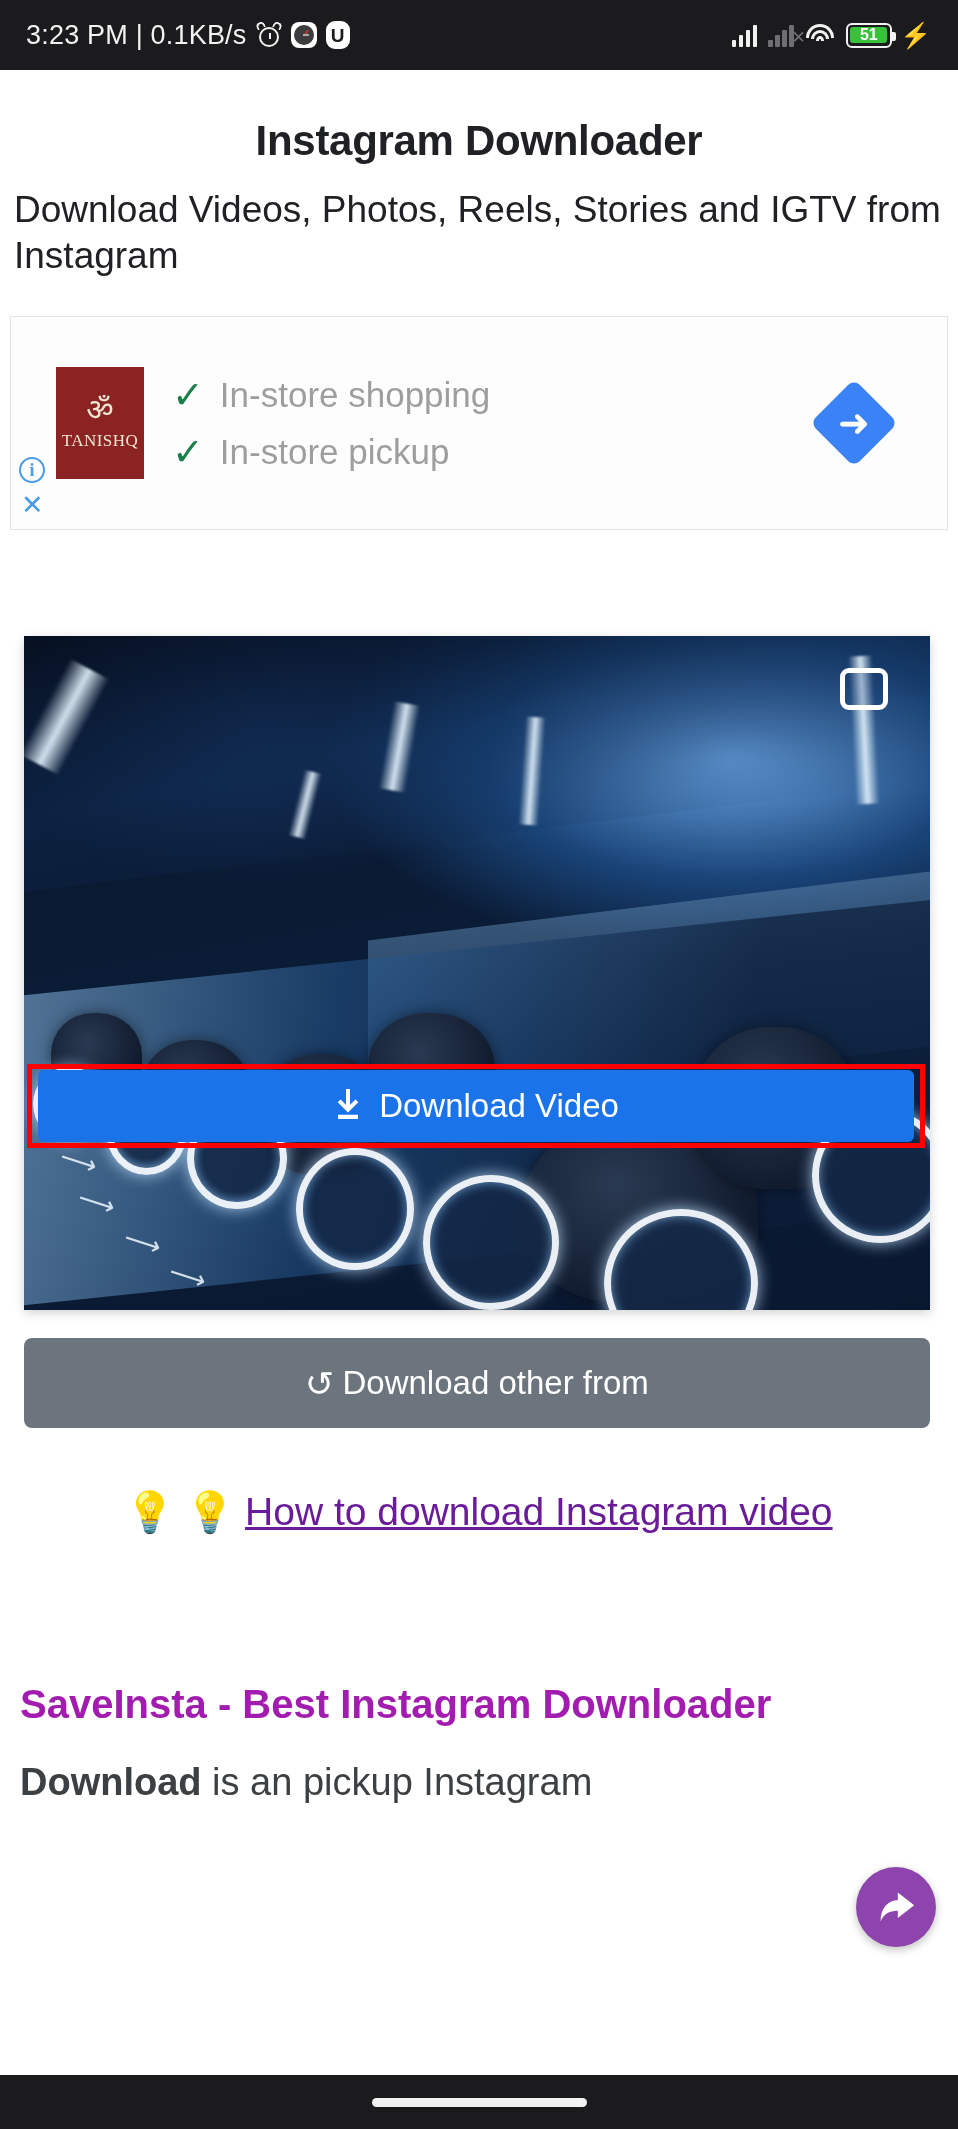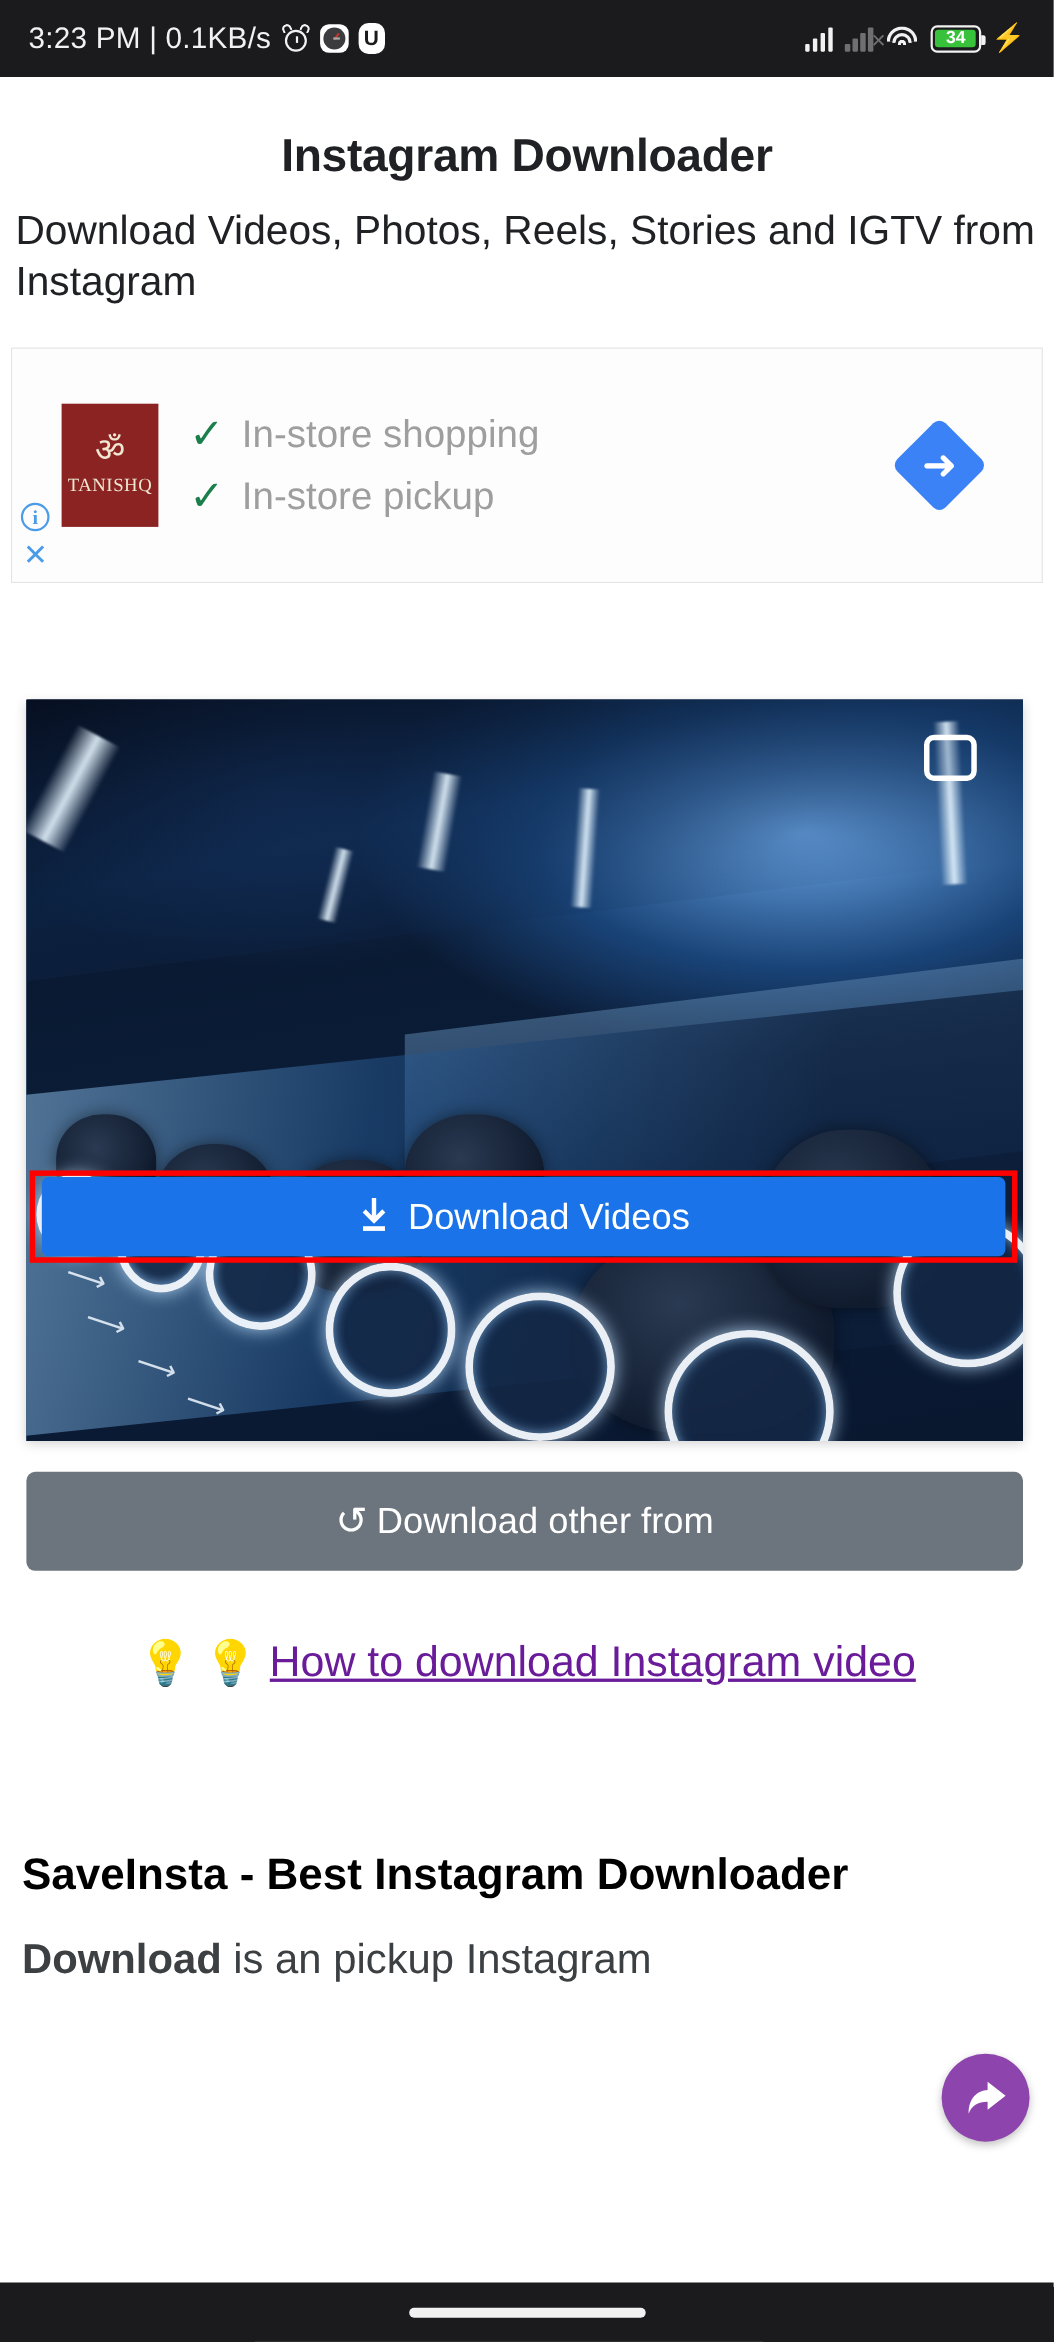--- a/index.html
+++ b/index.html
@@ -235,21 +235,21 @@
   .fab{
     position:absolute; right:22px; top:1797px; width:80px;height:80px;
     border-radius:50%; background:#8e44ad;
     display:flex;align-items:center;justify-content:center;
     box-shadow:0 3px 8px rgba(0,0,0,.25); z-index:8; cursor:pointer;
   }
   .fab svg{ display:block; }
 
   .h3{
     position:absolute; left:20px; top:1612px; width:918px;
-    font-size:40px; font-weight:700; color:#000000;
+    font-size:40px; font-weight:700; color:#a21caf;
   }
   .para{
     position:absolute; left:20px; top:1688px; width:918px;
     font-size:38px; color:#3c4043; line-height:1.3;
   }
   .para b{ font-weight:700; }
 
   
   .navbar{
     position:absolute; left:0; bottom:0; width:958px; height:54px;
@@ -289,21 +289,21 @@
         </span>
       <span class="xm">✕</span>
     </span>
     <span class="ic-wifi">
         <i></i>
         <i></i>
         <i></i>
       </span>
     <span class="ic-batt">
       <span class="fill">
-          <span class="pct">34</span>
+          <span class="pct">51</span>
         </span>
     </span>
     <span class="ic-bolt">⚡</span>
   </div>
 </div>
 
 <div class="page">
 
   <div class="h1">Instagram Downloader</div>
   <div class="h2">Download Videos, Photos, Reels, Stories and IGTV from Instagram</div>
@@ -368,21 +368,21 @@
 
   <div class="annot"></div>
 
   <button class="btn-dl">
     <span class="dl-icon">
       <svg width="30" height="34" viewBox="0 0 24 26" aria-hidden="true">
         <path d="M12 1 v12 M6 10 l6 6 6-6" stroke="#fff" stroke-width="3.2" fill="none" stroke-linecap="square"></path>
         <rect x="4" y="20" width="16" height="3.4" fill="#fff"></rect>
       </svg>
     </span>
-    <span>Download Videos</span>
+    <span>Download Video</span>
   </button>
 
   <button class="btn-other">
     <span class="reload-icon">↻</span>
     <span>Download other from</span>
   </button>
 
   <div class="howlink-wrap">
     <span class="bulb">💡</span>
     <span class="bulb">💡</span>

